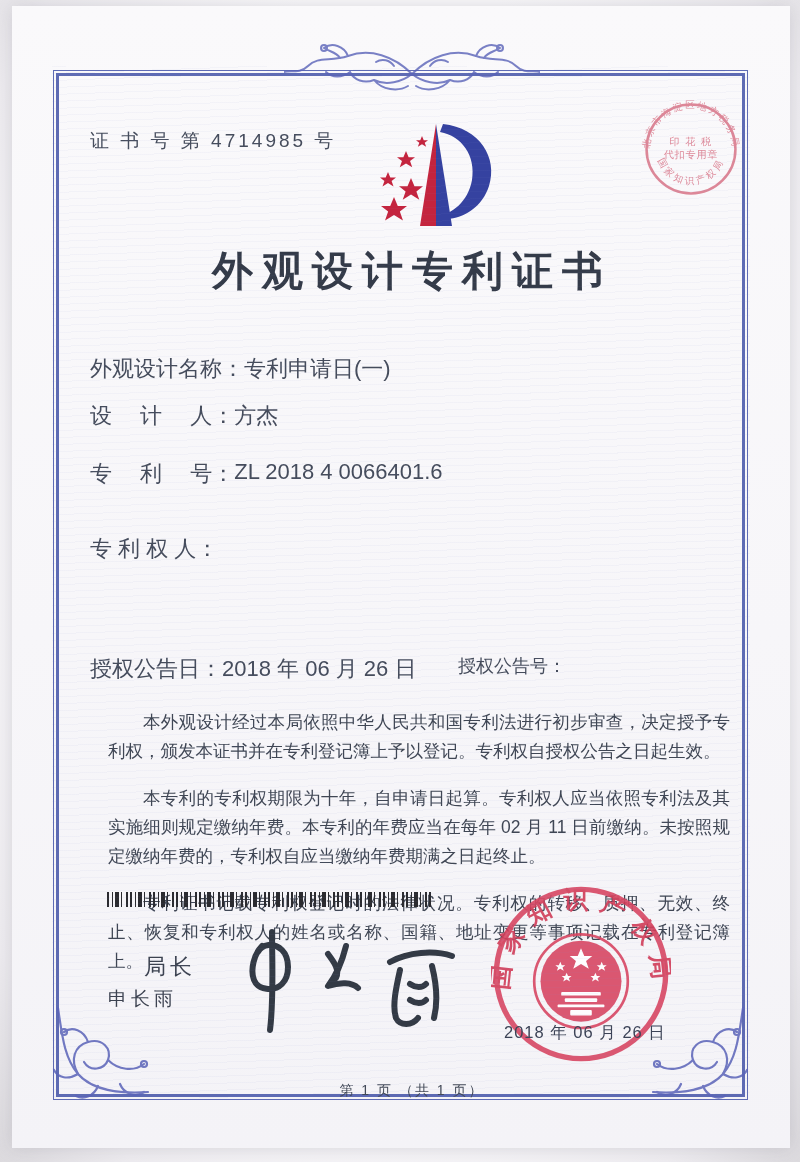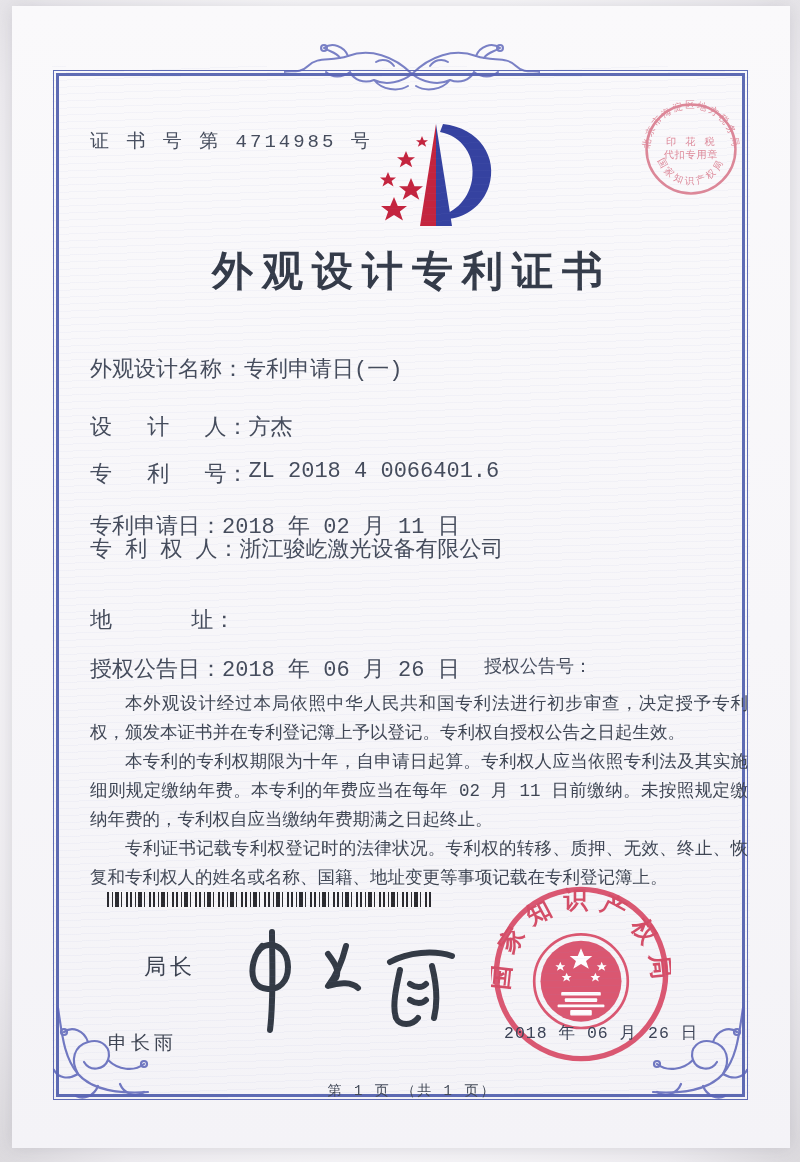--- a/index.html
+++ b/index.html
@@ -1,19 +1,19 @@
 <!DOCTYPE html>
 <html><head>
 <meta charset="utf-8">
 <style>
   html,body{margin:0;padding:0;background:#d9d8dc;}
   .stage{
     position:relative;width:800px;height:1162px;overflow:hidden;
     background:radial-gradient(ellipse at 50% 45%, #fbfafc 60%, #efedf1 85%, #dcdade 100%);
-    font-family:Liberation Mono, monospace;color:#3d4452;
+    font-family:Liberation Sans, sans-serif;color:#3d4452;
   }
   .paper{position:absolute;inset:6px 10px 14px 12px;background:linear-gradient(180deg,#faf9fb 0%,#f7f6f9 55%,#f4f3f7 100%);box-shadow:0 0 18px rgba(60,60,80,.18);}
   
   .paper::after{
     content:"";position:absolute;inset:60px 40px 50px 40px;pointer-events:none;
     background:repeating-linear-gradient(178deg, rgba(130,140,200,.10) 0 1px, rgba(255,255,255,0) 1px 7px);
     opacity:.55;
   }
   .frame{position:absolute;left:41px;top:64px;right:42px;bottom:48px;border:1px solid #4353a8;outline:3px solid #4353a8;outline-offset:-6px;opacity:.85;}
   .ornament-top{position:absolute;left:272px;top:20px;width:256px;height:82px;}
@@ -22,27 +22,27 @@
   .corner-br{right:33px;bottom:28px;transform:scaleX(-1);}
   .cert-no{position:absolute;left:78px;top:122px;font-size:19px;letter-spacing:3px;color:#454c5c;}
   .logo{position:absolute;left:336px;top:108px;width:152px;height:138px;}
   .tax-stamp{position:absolute;left:628px;top:92px;width:102px;height:102px;opacity:.85;}
   .title{position:absolute;left:0;top:238px;width:800px;margin:0;text-align:center;
     font-size:41px;font-weight:bold;letter-spacing:9px;color:#343b49;}
   .row{position:absolute;left:78px;font-size:22px;display:flex;color:#454c5c;}
   .row .lab{white-space:pre;flex:0 0 auto;}
   .row .val{white-space:pre-wrap;}
   .addr .val{max-width:470px;line-height:28px;}
-  .grant2{position:absolute;left:472px;font-size:18px;display:flex;color:#454c5c;}
+  .grant2{position:absolute;left:446px;font-size:18px;display:flex;color:#454c5c;}
   .paras{position:absolute;left:78px;top:684px;width:658px;font-size:17.5px;line-height:29px;color:#3f4654;text-align:justify;}
-  .paras p{margin:0;text-indent:2em;}
+  .paras p{margin:18px;text-indent:2em;}
   .barcode{position:absolute;left:95px;top:886px;width:326px;height:15px;
     background:repeating-linear-gradient(90deg,#2b2b30 0 2px,transparent 2px 5px,#2b2b30 5px 6px,transparent 6px 8px,#2b2b30 8px 12px,transparent 12px 14px,#2b2b30 14px 15px,transparent 15px 19px,#2b2b30 19px 21px,transparent 21px 23px);}
   .signer-role{position:absolute;left:108px;top:946px;font-size:22px;letter-spacing:4px;color:#3c4250;margin-left:24px;}
-  .signer-name{position:absolute;left:96px;top:980px;font-size:19px;letter-spacing:4px;color:#3c4250;margin-top:44px;}
+  .signer-name{position:absolute;left:96px;top:980px;font-size:19px;letter-spacing:4px;color:#3c4250;}
   .signature{position:absolute;left:212px;top:912px;width:240px;height:115px;}
   .seal{position:absolute;left:479px;top:878px;width:180px;height:180px;}
   .seal-date{position:absolute;left:492px;top:1016px;font-size:16.5px;letter-spacing:1px;color:#3c4356;}
   .footer{position:absolute;left:0;top:1076px;width:800px;text-align:center;font-size:14px;letter-spacing:2px;color:#424957;}
   .stamp-txt{fill:#d87487;}
 </style>
 </head>
 <body>
 
 <div class="stage">
@@ -124,38 +124,32 @@
         <textPath href="#ts-bot" startOffset="50%" text-anchor="middle">国家知识产权局</textPath>
       </text>
     </svg>
 
     <h1 class="title">外观设计专利证书</h1>
 
     <div class="row" style="top:348px">
       <span class="lab">外观设计名称：</span>
       <span class="val">专利申请日(一)</span>
     </div>
-    <div class="row" style="top:406px">
+    <div class="row" style="top:395px">
       <span class="lab">设　 计　 人：</span>
       <span class="val">方杰</span>
     </div>
     <div class="row" style="top:453px">
       <span class="lab">专　 利　 号：</span>
       <span class="val">ZL 2018 4 0066401.6</span>
     </div>
-    <div class="row" style="top:505px">
-      <span class="lab">专利申请日：</span>
-      <span class="val">2018 年 02 月 11 日</span>
-    </div>
     <div class="row" style="top:528px">
       <span class="lab">专 利 权 人：</span>
-      <span class="val">浙江骏屹激光设备有限公司</span>
     </div>
     <div class="row addr" style="top:599px">
-      <span class="lab">地　　　 址：</span>
     </div>
     <div class="row" style="top:648px">
       <span class="lab">授权公告日：</span>
       <span class="val">2018 年 06 月 26 日</span>
     </div>
     <div class="grant2" style="top:648px">
       <span class="lab">授权公告号：</span>
     </div>
 
     <div class="paras">

